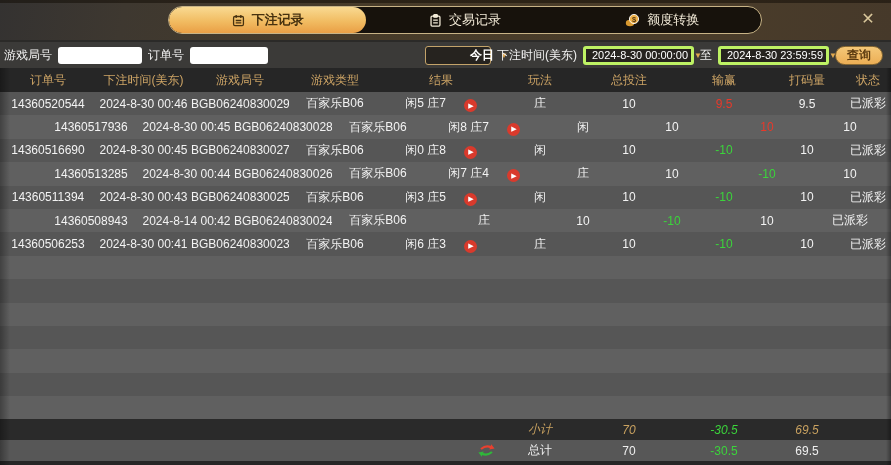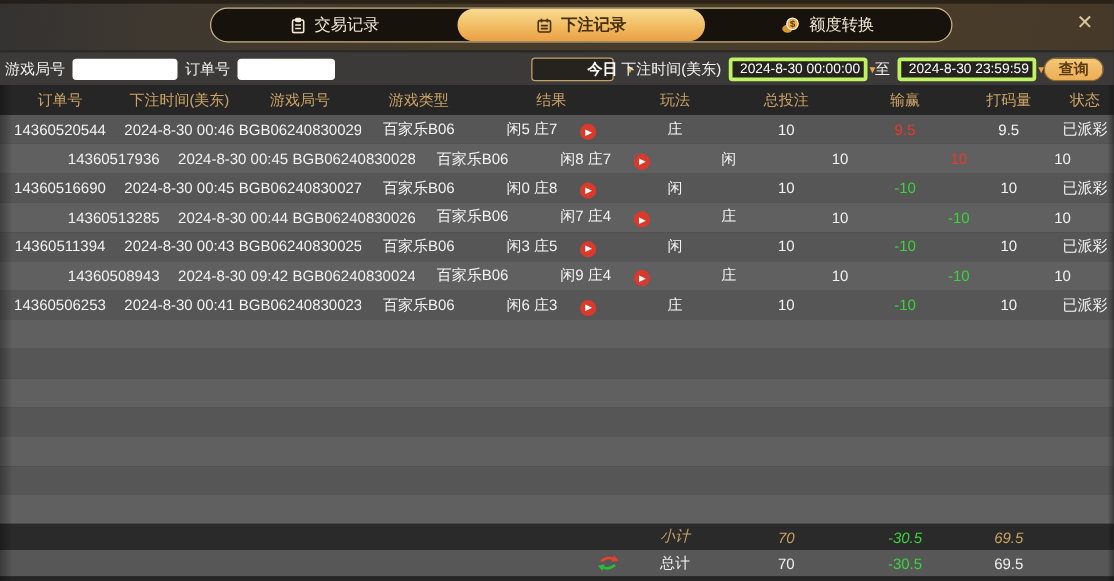--- a/index.html
+++ b/index.html
@@ -98,45 +98,45 @@
     background:linear-gradient(270deg,rgba(0,0,0,.35),rgba(0,0,0,0));
   }
 </style>
 </head>
 <body>
 
 <div class="window">
 
   <div class="topbar">
     <div class="tabs">
-      <div class="tab">
-        <span class="ticon">
-          <svg width="13" height="13" viewBox="0 0 14 14" fill="none" stroke="#f2ead7" stroke-width="1.4">
-            <rect x="2.2" y="2.2" width="9.6" height="10.8" rx="1.2"></rect>
-            <rect x="5" y="0.8" width="4" height="2.6" rx="0.8" fill="#f2ead7"></rect>
-            <line x1="4.5" y1="6.5" x2="9.5" y2="6.5"></line>
-              <line x1="4.5" y1="9.5" x2="9.5" y2="9.5"></line>
-          </svg>
-        </span>
-        <span>交易记录</span>
-      </div>
       <div class="tab active">
         <span class="ticon">
           <svg width="13" height="13" viewBox="0 0 14 14" fill="none" stroke="#46310f" stroke-width="1.4">
             <rect x="1.7" y="2.7" width="10.6" height="9.8" rx="1.4"></rect>
             <line x1="4.5" y1="1" x2="4.5" y2="4.2"></line>
               <line x1="9.5" y1="1" x2="9.5" y2="4.2"></line>
             <line x1="4" y1="7" x2="10" y2="7"></line>
               <line x1="4" y1="9.6" x2="10" y2="9.6"></line>
           </svg>
         </span>
         <span>下注记录</span>
       </div>
       <div class="tab">
         <span class="ticon">
+          <svg width="13" height="13" viewBox="0 0 14 14" fill="none" stroke="#f2ead7" stroke-width="1.4">
+            <rect x="2.2" y="2.2" width="9.6" height="10.8" rx="1.2"></rect>
+            <rect x="5" y="0.8" width="4" height="2.6" rx="0.8" fill="#f2ead7"></rect>
+            <line x1="4.5" y1="6.5" x2="9.5" y2="6.5"></line>
+              <line x1="4.5" y1="9.5" x2="9.5" y2="9.5"></line>
+          </svg>
+        </span>
+        <span>交易记录</span>
+      </div>
+      <div class="tab">
+        <span class="ticon">
           <svg width="15" height="14" viewBox="0 0 15 14">
             <ellipse cx="5" cy="10" rx="4.2" ry="3.2" fill="#d9992f"></ellipse>
             <circle cx="9" cy="6" r="4.6" fill="#f0b24a" stroke="#fff" stroke-width="0.9"></circle>
             <text x="9" y="8.6" font-size="7.5" font-weight="bold" fill="#5a3a10" text-anchor="middle">$</text>
           </svg>
         </span>
         <span>额度转换</span>
       </div>
     </div>
     <div class="close-btn">✕</div>
@@ -249,27 +249,23 @@
       <span class="play">▶</span>
     </div>
     <div class="td">闲</div>
     <div class="td">10</div>
     <div class="td neg">-10</div>
     <div class="td">10</div>
     <div class="td">已派彩</div>
   </div>
       <div class="trow grid even">
     <div class="td">14360508943</div>
-    <div class="td">2024-8-30 09:42</div>
+    <div class="td">2024-8-14 00:42</div>
     <div class="td">BGB06240830024</div>
     <div class="td">百家乐B06</div>
-    <div class="td result-cell">
-      <span>闲9 庄4</span>
-      <span class="play">▶</span>
-    </div>
     <div class="td">庄</div>
     <div class="td">10</div>
     <div class="td neg">-10</div>
     <div class="td">10</div>
     <div class="td">已派彩</div>
   </div>
       <div class="trow grid odd">
     <div class="td">14360506253</div>
     <div class="td">2024-8-30 00:41</div>
     <div class="td">BGB06240830023</div>

